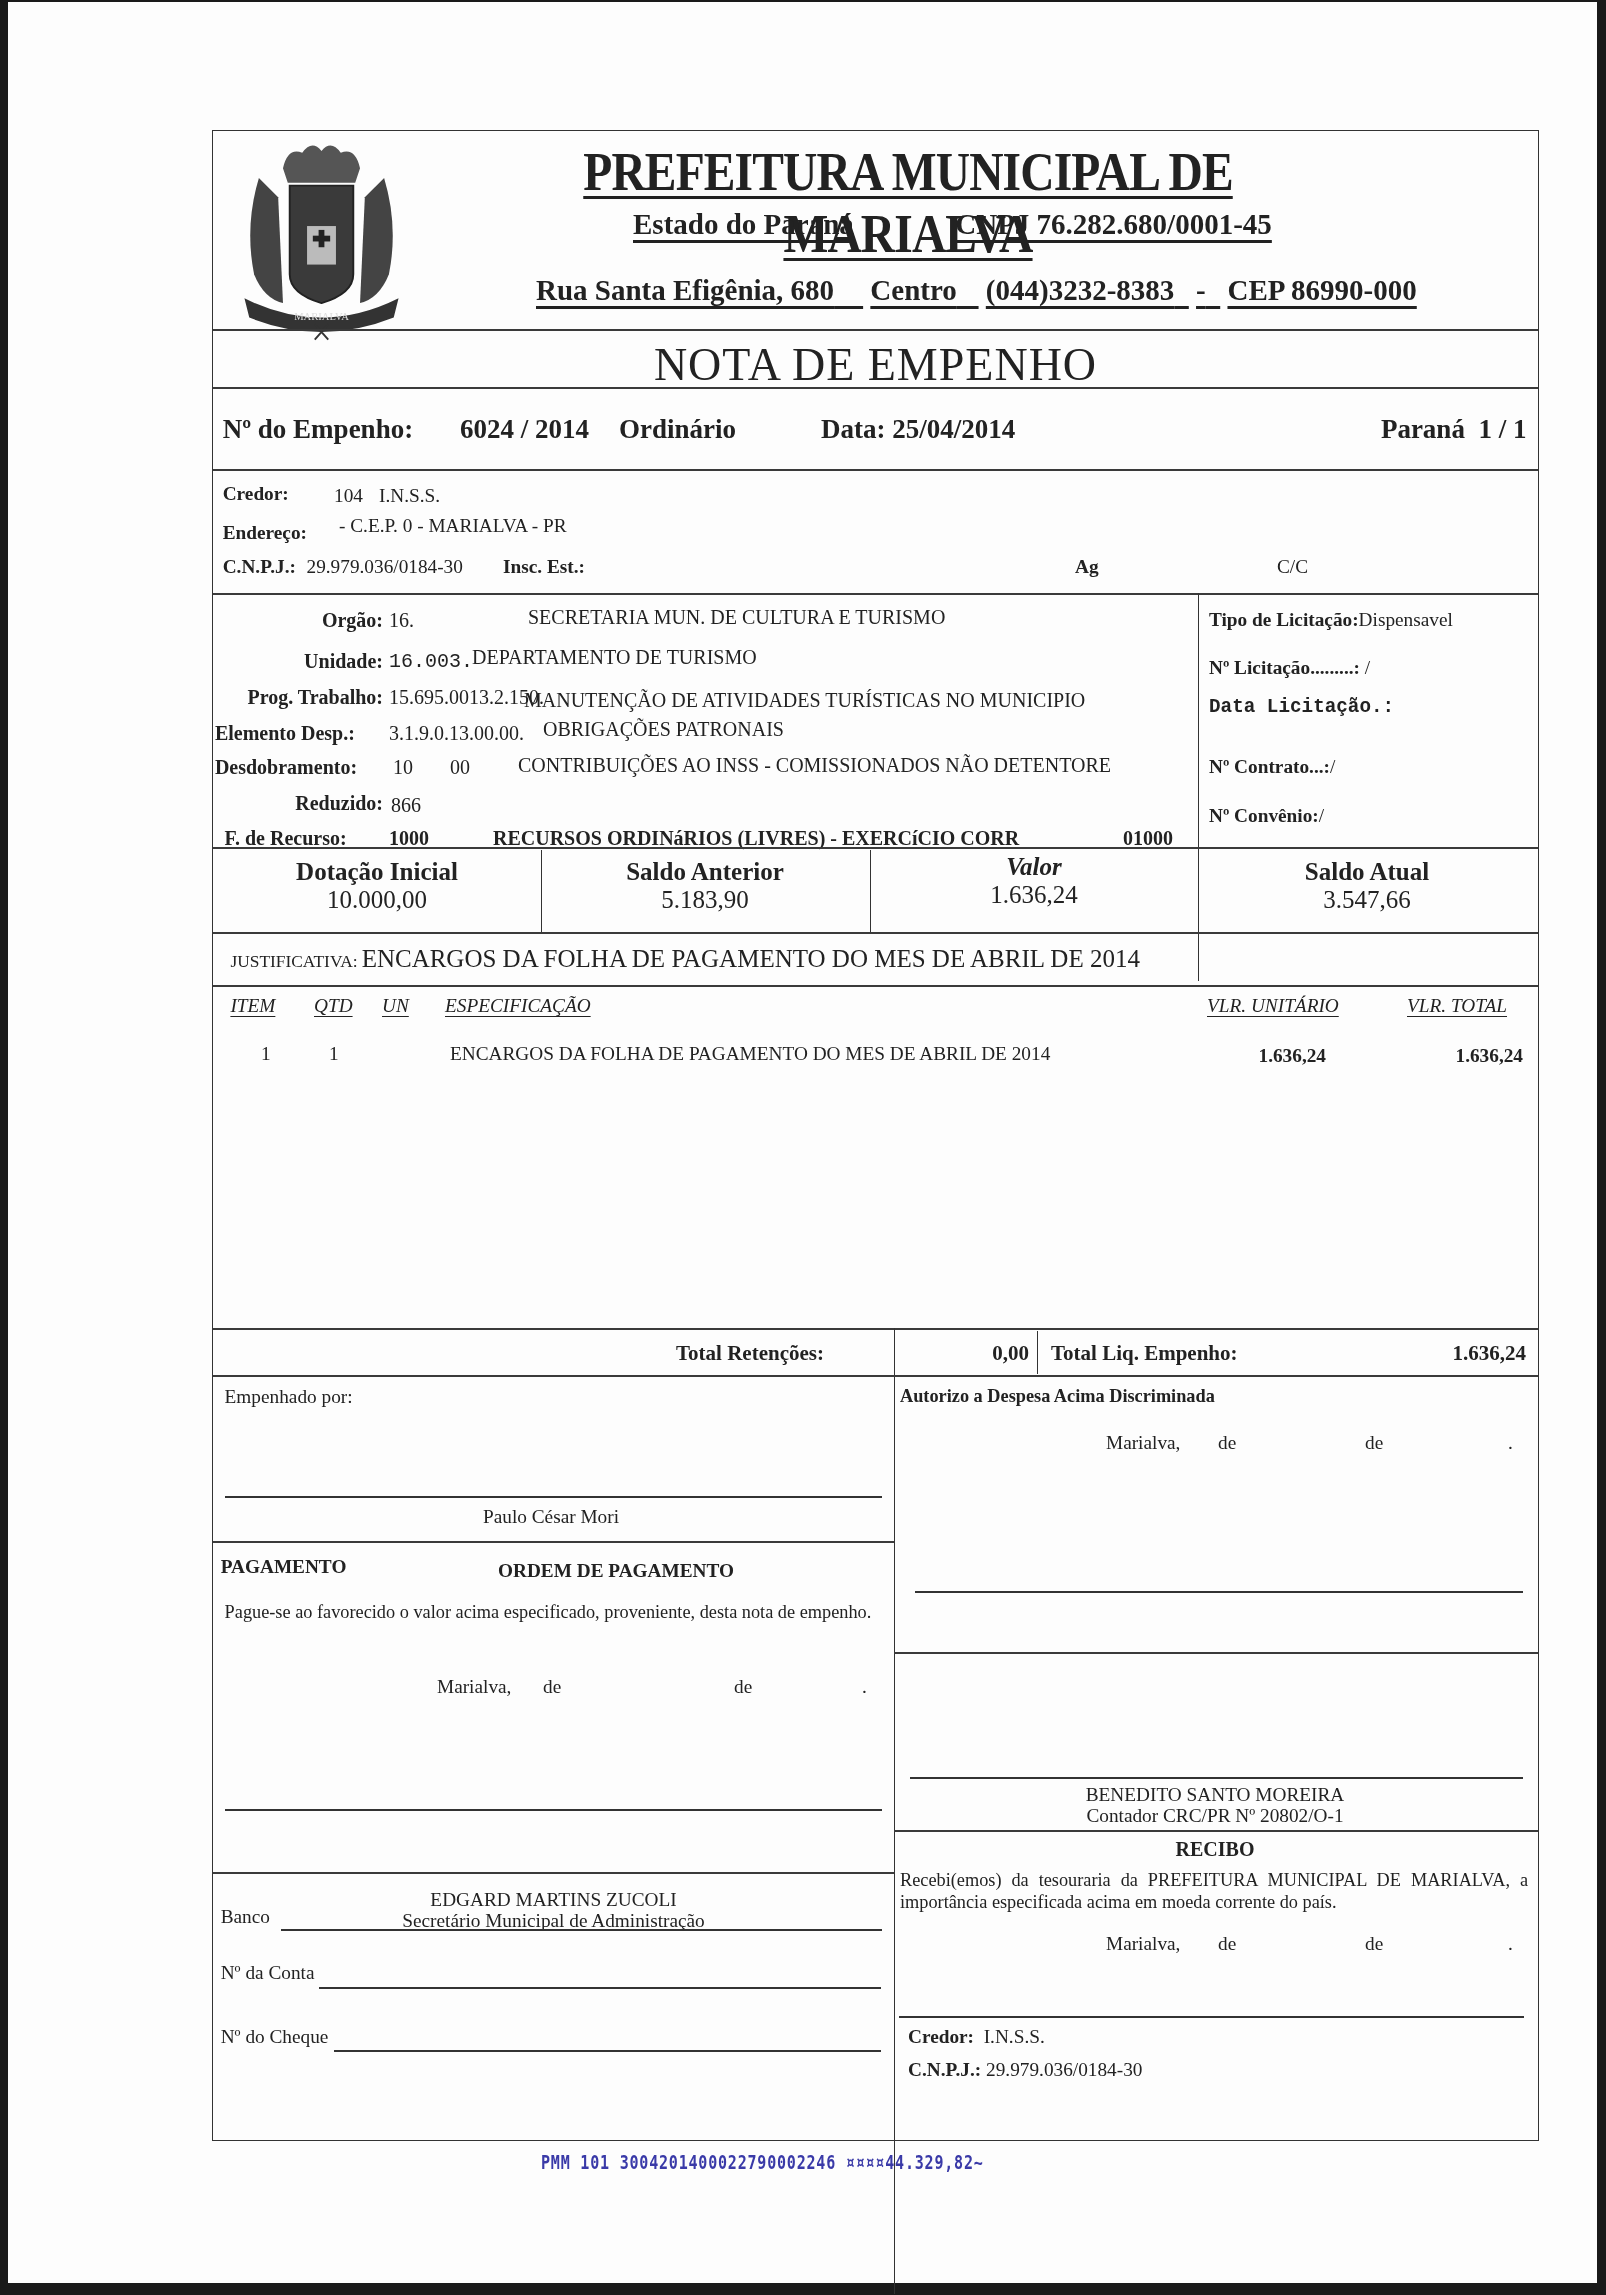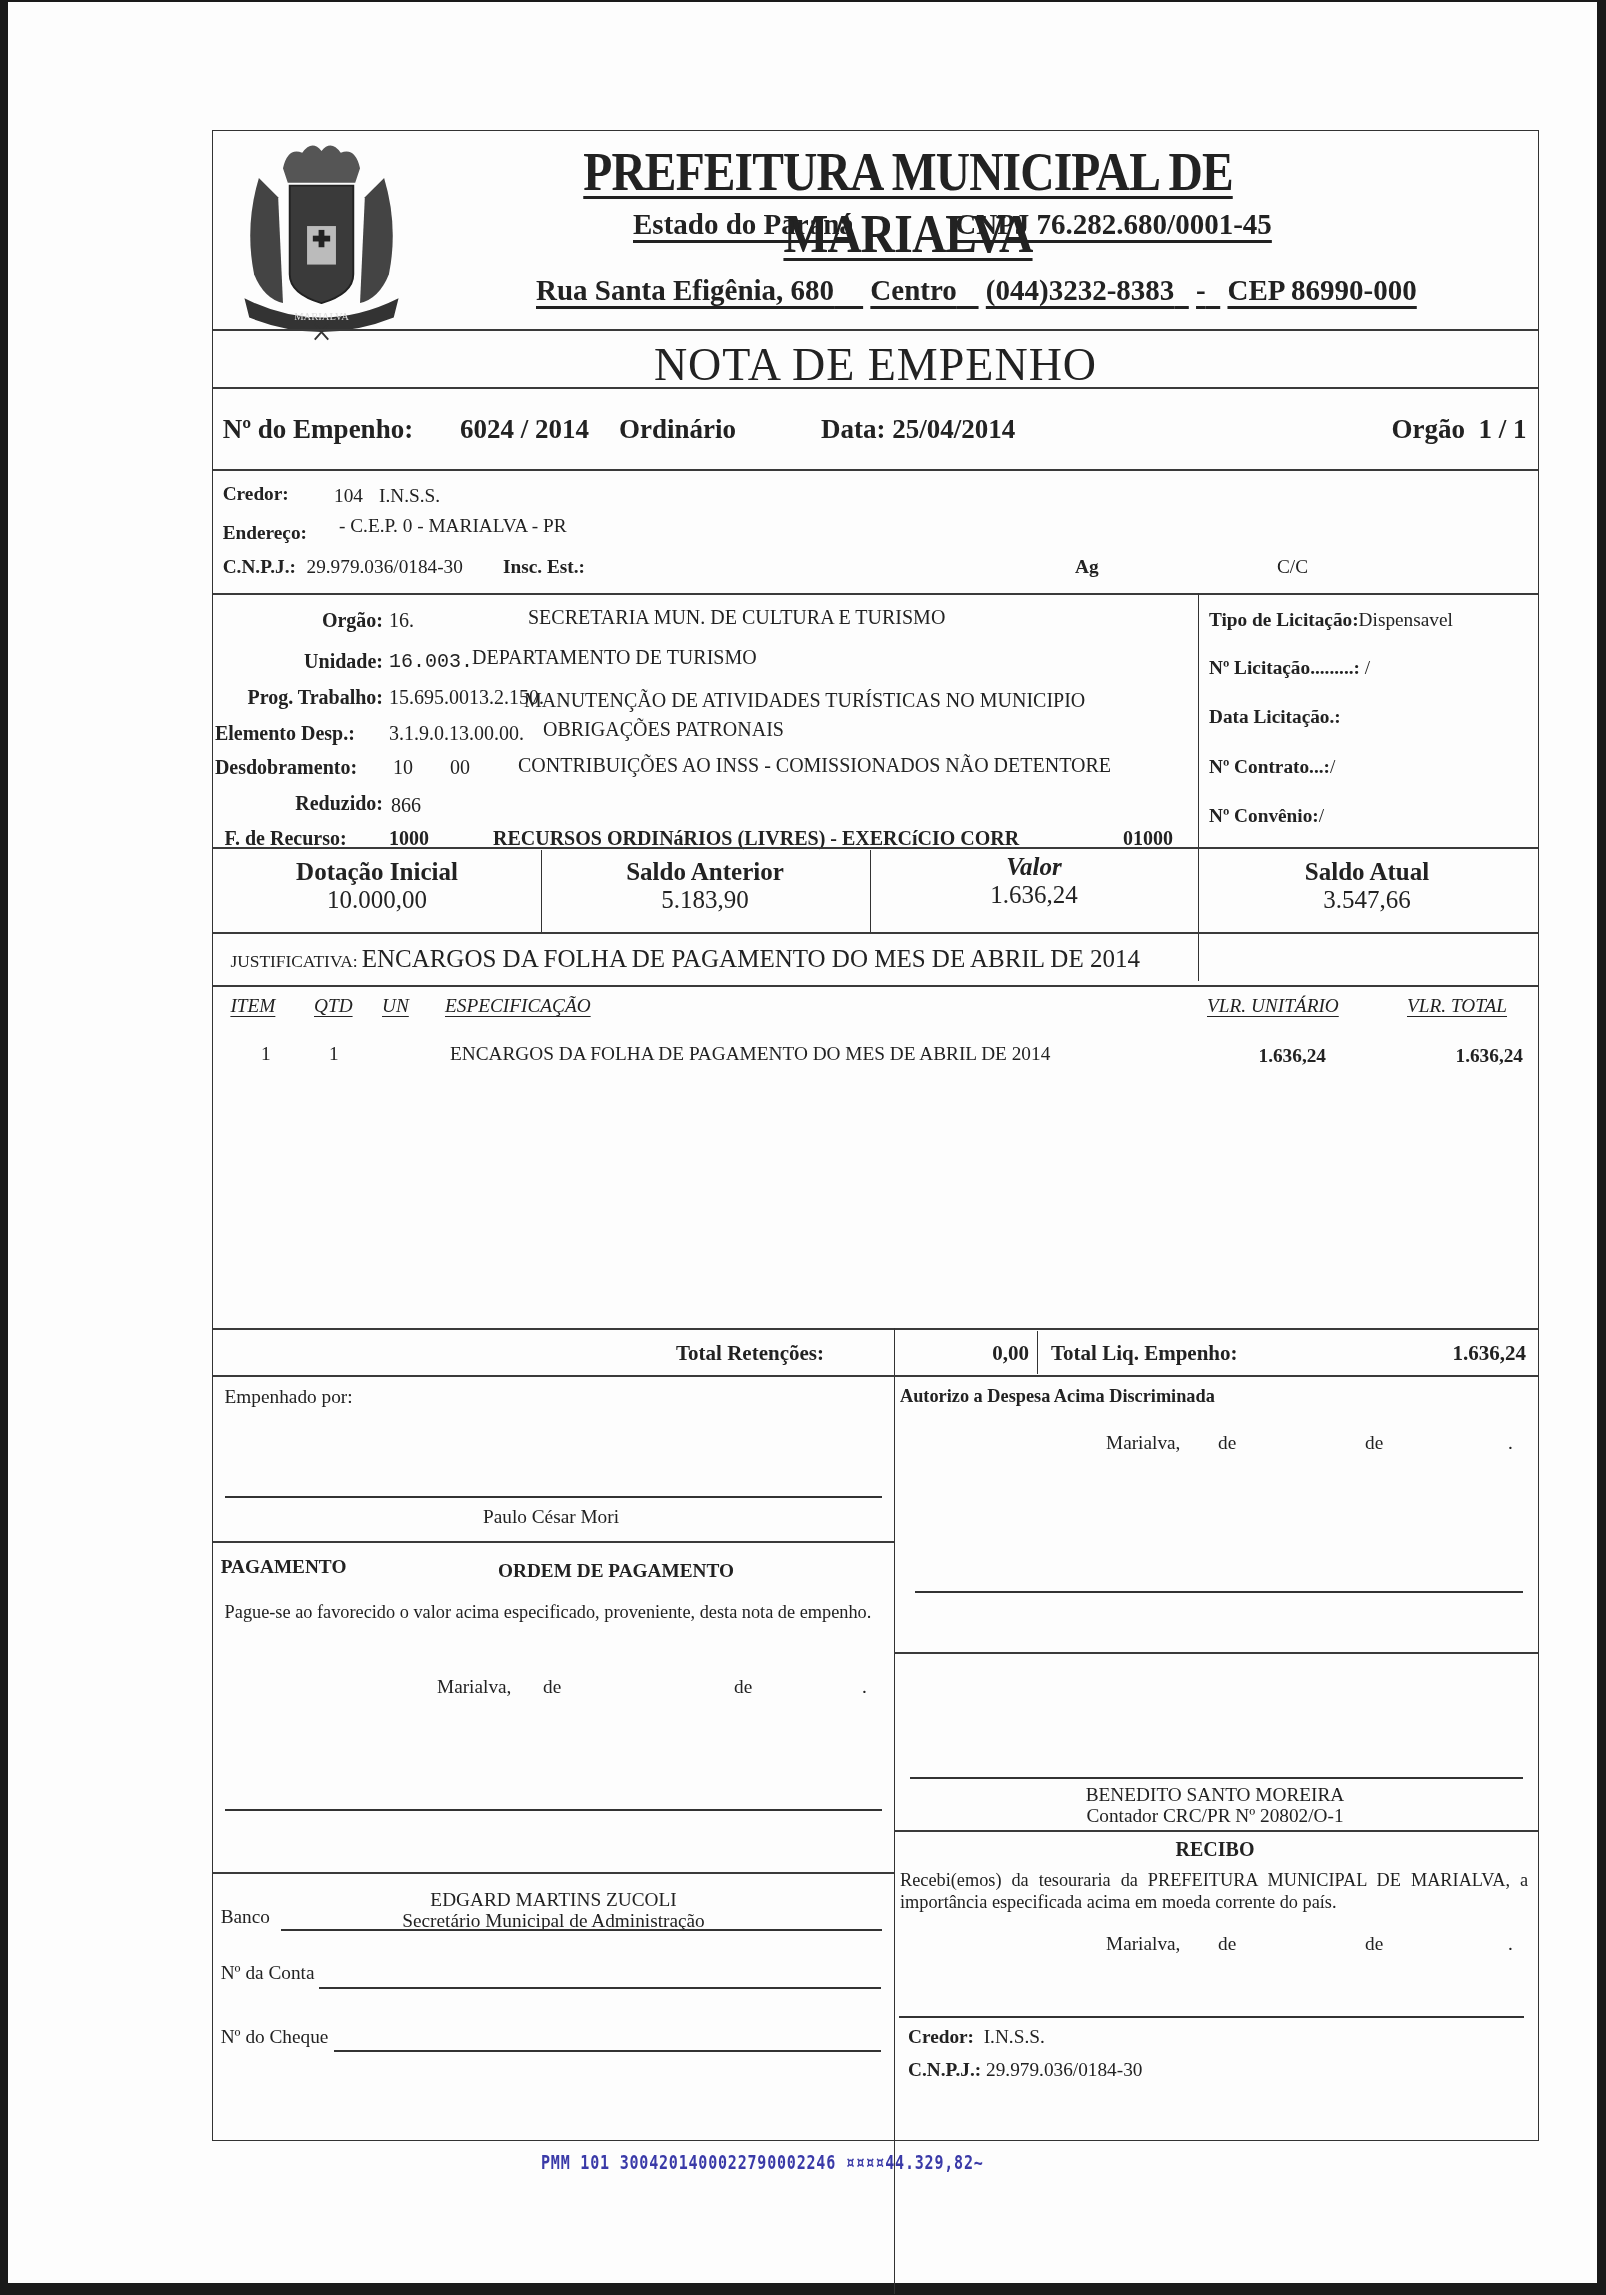--- a/index.html
+++ b/index.html
@@ -77,21 +77,21 @@
     <span>6024 / 2014</span>
   </div>
   <div class="abs b" style="left:406px;top:283px;font-size:27px;">
     <span>Ordinário</span>
   </div>
   <div class="abs b" style="left:608px;top:283px;font-size:27px;white-space:nowrap;">
     <span>Data:</span>
     <span>25/04/2014</span>
   </div>
   <div class="abs b right" style="right:11.6px;top:283px;font-size:27px;white-space:nowrap;">
-    <span>Orgão</span>&nbsp;
+    <span>Paraná</span>&nbsp;
     <span>1 / 1</span>
   </div>
 
   <div class="hline" style="left:0;right:0;top:338px;"></div>
 
   <div class="abs" style="left:9.7px;top:352px;font-size:19.3px;white-space:nowrap;">
     <span class="b">Credor:</span>
   </div>
   <div class="abs" style="left:121px;top:354px;font-size:19.3px;white-space:nowrap;">
     <span>104</span>
@@ -150,21 +150,21 @@
     <div class="abs b" style="left:176px;top:218px;">1000</div>
     <div class="abs b" style="left:280px;top:218px;white-space:nowrap;">RECURSOS ORDINáRIOS (LIVRES) - EXERCíCIO CORR</div>
     <div class="abs b" style="left:910px;top:218px;">01000</div>
   </div>
 
   <div class="vline" style="left:985px;top:462px;height:388px;"></div>
 
   <div class="abs" style="left:996px;top:478px;font-size:19.3px;white-space:nowrap;">
     <div class="abs" style="top:0;"><span class="b">Tipo de Licitação:</span><span>Dispensavel</span></div>
     <div class="abs" style="top:48px;"><span class="b">Nº Licitação.........:</span> <span>/</span></div>
-    <div class="abs" style="top:97px;"><span class="b">Data Licitação.:</span><span></span></div>
+    <div class="abs" style="top:87px;font-family:Liberation Mono, monospace;"><span class="b">Data Licitação.:</span><span></span></div>
     <div class="abs" style="top:147px;"><span class="b">Nº Contrato...:</span><span>/</span></div>
     <div class="abs" style="top:196px;"><span class="b">Nº Convênio:</span><span>/</span></div>
   </div>
 
   <div class="hline" style="left:0;right:0;top:716px;"></div>
 
   <div class="abs" style="left:0;top:719px;width:1323px;height:82px;">
     <div class="abs center" style="left:0;width:328px;top:7.7px;">
       <div class="b" style="font-size:25px;">Dotação Inicial</div>
       <div style="font-size:25px;">10.000,00</div>

